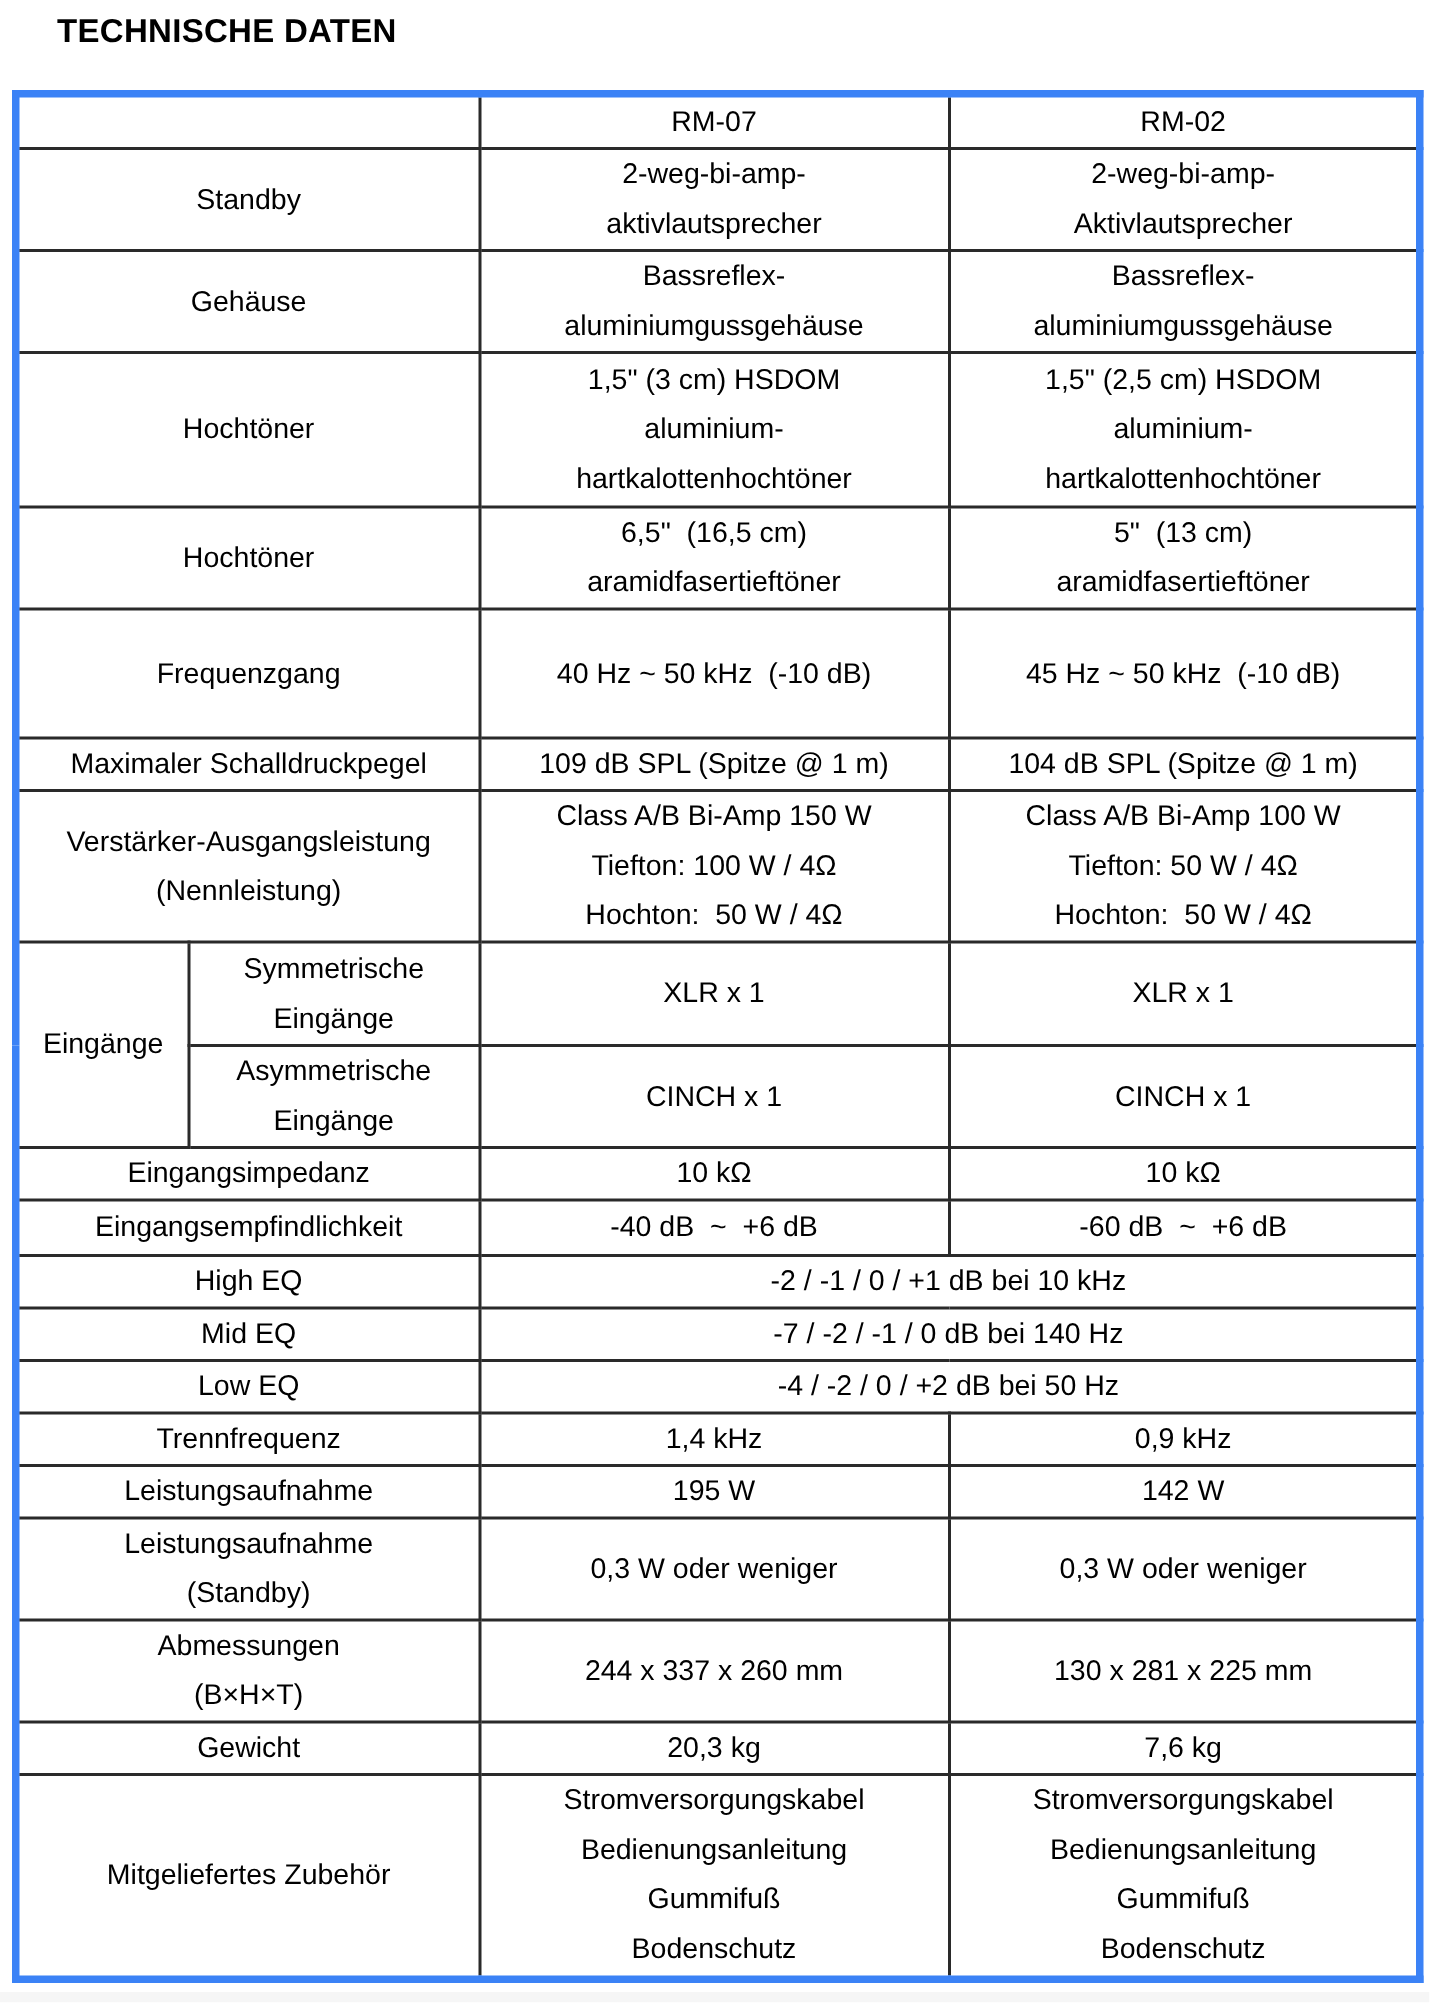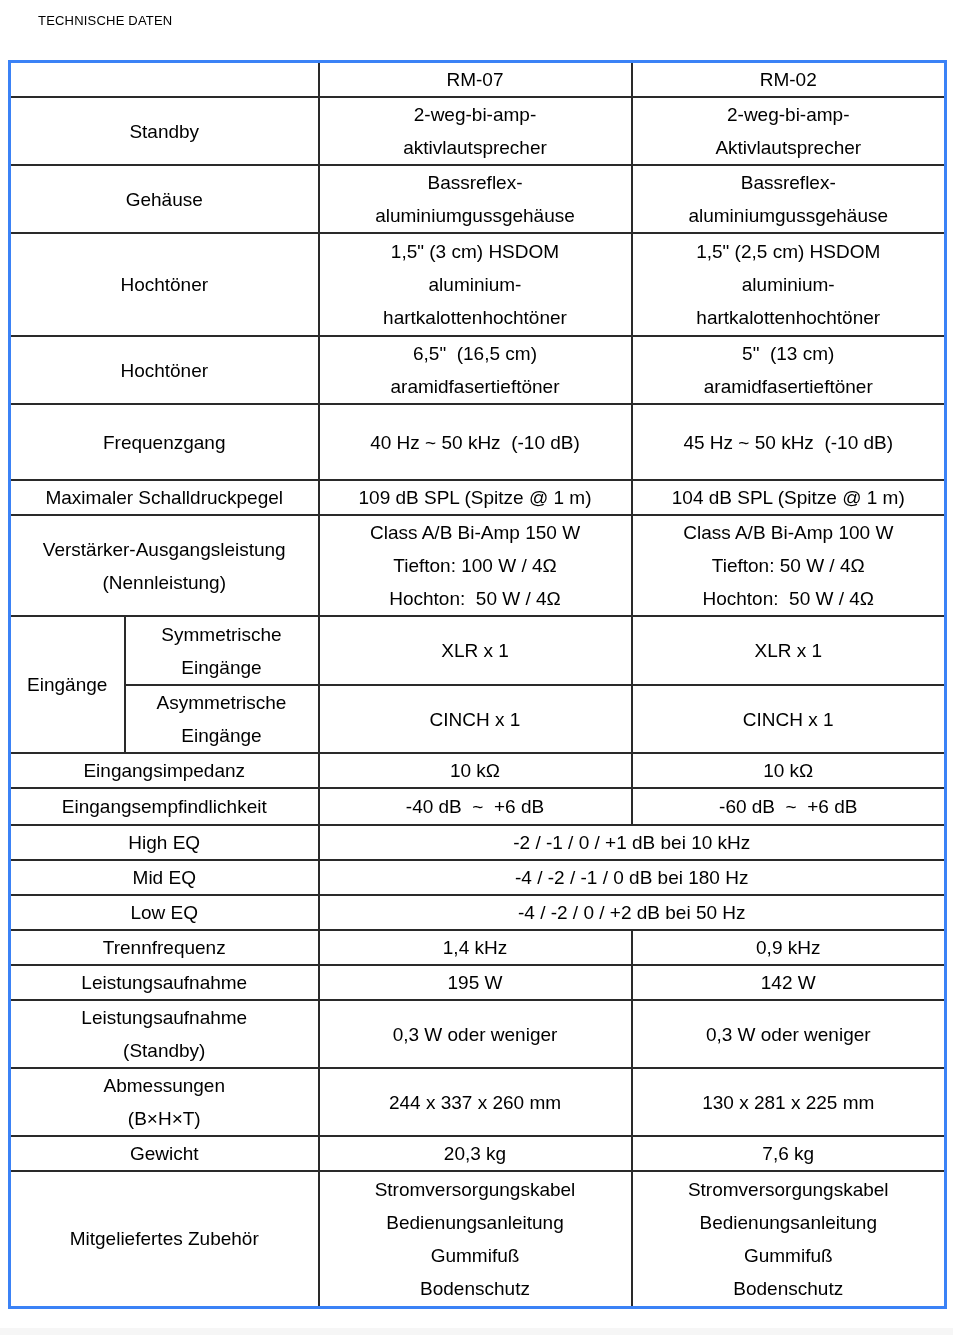--- a/index.html
+++ b/index.html
@@ -7,32 +7,32 @@
     padding: 0;
     background: #ffffff;
     width: 953px;
     height: 1335px;
     font-family: "Liberation Sans", "DejaVu Sans", sans-serif;
     color: #000;
     position: relative;
     overflow: hidden;
   }
   .page-title {
-    font-size: 13px;
-    font-weight: normal;
+    font-size: 22px;
+    font-weight: bold;
     margin: 10px 0 0 38px;
     letter-spacing: 0.2px;
     line-height: 22px;
   }
   table.specs {
     border-collapse: collapse;
     table-layout: fixed;
     width: 936px;
     margin: 28px 0 0 8px;
-    border: 3px solid #3b82f6;
+    border: 5px solid #3b82f6;
   }
   table.specs td {
     border: 2px solid #2a2a2a;
     padding: 0 4px;
     text-align: center;
     vertical-align: middle;
     font-size: 19px;
     line-height: 33px;
     white-space: pre-line;
     overflow: hidden;
@@ -93,21 +93,21 @@
   </tr>
 
   <tr style="height:68px">
     <td colspan="2">Hochtöner</td>
     <td>6,5"&nbsp; (16,5 cm)
 aramidfasertieftöner</td>
     <td>5"&nbsp; (13 cm)
 aramidfasertieftöner</td>
   </tr>
 
-  <tr style="height:76px">
+  <tr style="height:86px">
     <td colspan="2">Frequenzgang</td>
     <td>40 Hz ~ 50 kHz&nbsp; (-10 dB)</td>
     <td>45 Hz ~ 50 kHz&nbsp; (-10 dB)</td>
   </tr>
 
   <tr style="height:33px">
     <td colspan="2">Maximaler Schalldruckpegel</td>
     <td>109 dB SPL (Spitze @ 1 m)</td>
     <td>104 dB SPL (Spitze @ 1 m)</td>
   </tr>
@@ -150,21 +150,21 @@
     <td>-60 dB&nbsp; ~&nbsp; +6 dB</td>
   </tr>
 
   <tr style="height:34px">
     <td colspan="2">High EQ</td>
     <td colspan="2">-2 / -1 / 0 / +1 dB bei 10 kHz</td>
   </tr>
 
   <tr style="height:33px">
     <td colspan="2">Mid EQ</td>
-    <td colspan="2">-4 / -2 / -1 / 0 dB bei 180 Hz</td>
+    <td colspan="2">-7 / -2 / -1 / 0 dB bei 140 Hz</td>
   </tr>
 
   <tr style="height:33px">
     <td colspan="2">Low EQ</td>
     <td colspan="2">-4 / -2 / 0 / +2 dB bei 50 Hz</td>
   </tr>
 
   <tr style="height:34px">
     <td colspan="2">Trennfrequenz</td>
     <td>1,4 kHz</td>

